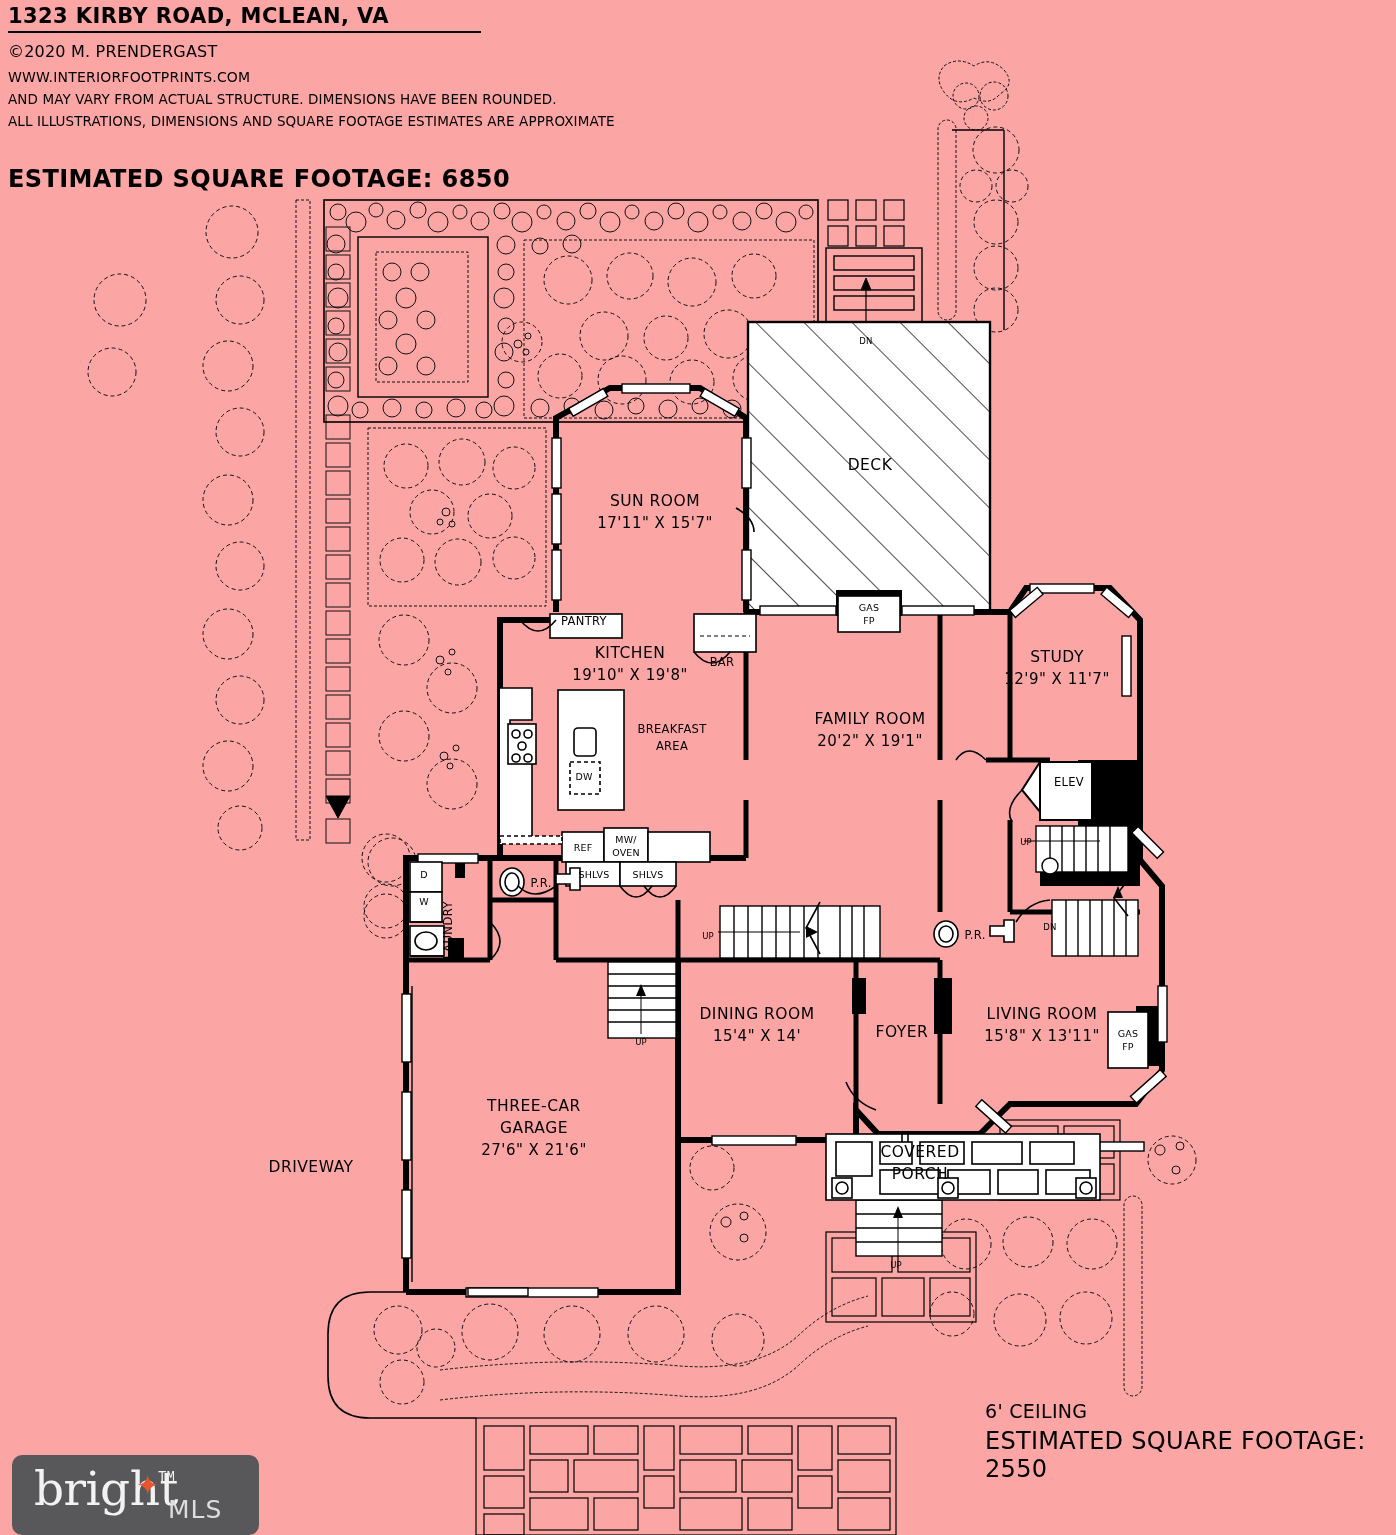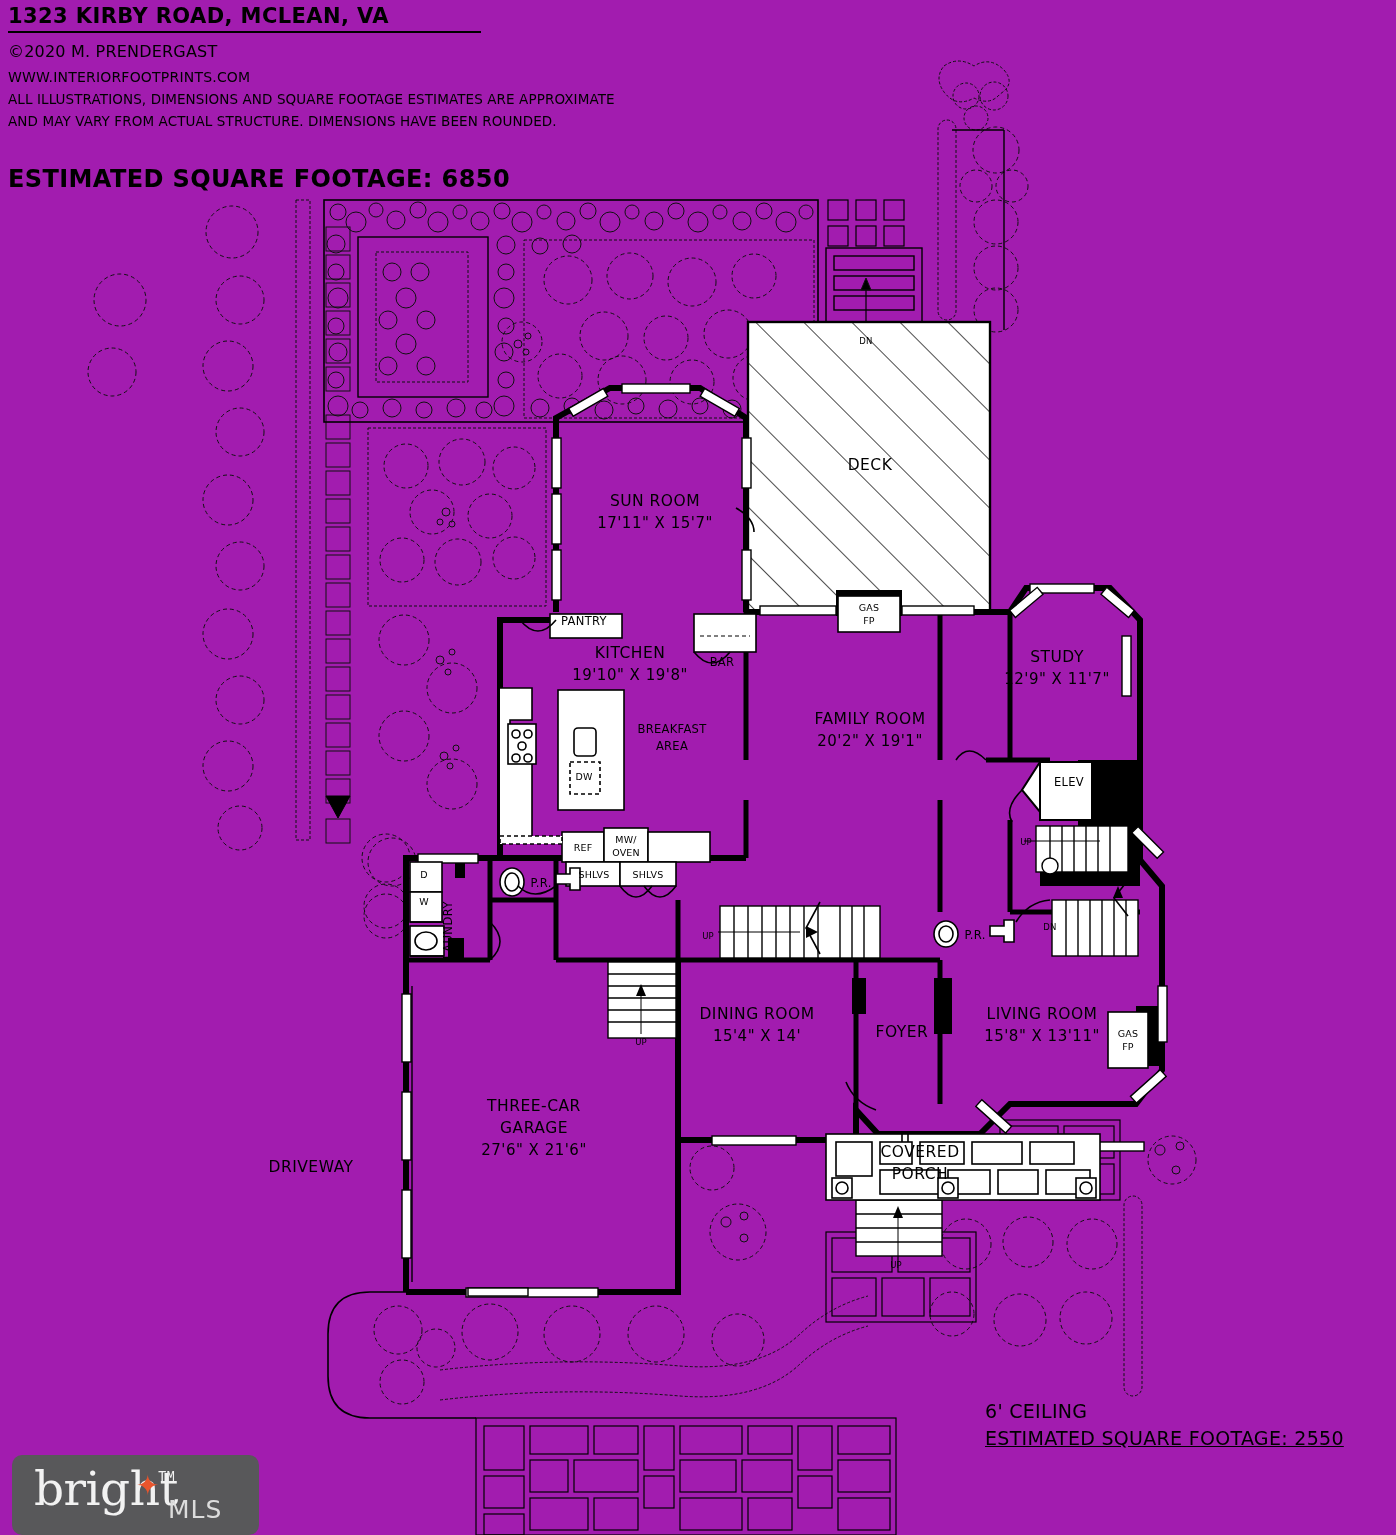--- a/index.html
+++ b/index.html
@@ -6,21 +6,21 @@
   body{
     font-family:"DejaVu Sans","Liberation Sans",sans-serif;
     color:#000;
     -webkit-font-smoothing:antialiased;
   }
   #page{
     position:relative;
     width:1396px;
     height:1535px;
     overflow:hidden;
-    background:#a21caf;
+    background:#fca5a5;
   }
 
   
   #header{position:absolute;left:8px;top:4px;width:700px;}
   #title-line{
     font-size:21px;font-weight:bold;letter-spacing:.4px;
     padding-bottom:3px;border-bottom:2px solid #000;
     display:inline-block;padding-right:92px;
   }
   .hdr-copy{font-size:16px;margin-top:9px;letter-spacing:.2px;}
@@ -28,21 +28,21 @@
   .hdr-disc{font-size:13.5px;margin-top:6px;letter-spacing:.1px;}
   #sqft-total{
     position:absolute;left:8px;top:165px;
     font-size:24px;font-weight:bold;letter-spacing:.4px;
   }
 
   
   #titleblock{position:absolute;left:985px;top:1395px;text-align:left;}
   #tb-level{font-size:31px;font-weight:bold;letter-spacing:.5px;line-height:1.05;}
   #tb-ceiling{font-size:19px;margin-top:5px;letter-spacing:.3px;}
-  #tb-sqft{font-size:19px;margin-top:5px;letter-spacing:.3px;text-decoration:underline;}
+  #tb-sqft{font-size:24px;margin-top:5px;letter-spacing:.3px;}
 
   
   #logo{
     position:absolute;left:12px;top:1455px;
     width:247px;height:80px;background:#58585a;border-radius:10px;
   }
   #logo-inner{position:relative;width:100%;height:100%;}
   #logo-bright{
     position:absolute;left:22px;top:10px;
     font-family:"DejaVu Serif","Liberation Serif",serif;
@@ -79,22 +79,22 @@
 </style>
 </head>
 <body>
 
 <div id="page">
 
   <div id="header">
     <div id="title-line">1323 KIRBY ROAD, MCLEAN, VA</div>
     <div class="hdr-copy">©2020 M. PRENDERGAST</div>
     <div class="hdr-url">WWW.INTERIORFOOTPRINTS.COM</div>
+    <div class="hdr-disc">AND MAY VARY FROM ACTUAL STRUCTURE. DIMENSIONS HAVE BEEN ROUNDED.</div>
     <div class="hdr-disc">ALL ILLUSTRATIONS, DIMENSIONS AND SQUARE FOOTAGE ESTIMATES ARE APPROXIMATE</div>
-    <div class="hdr-disc">AND MAY VARY FROM ACTUAL STRUCTURE. DIMENSIONS HAVE BEEN ROUNDED.</div>
   </div>
   <div id="sqft-total">ESTIMATED SQUARE FOOTAGE: 6850</div>
 
   <div id="plan">
   <svg width="1396" height="1535" viewBox="0 0 1396 1535" xmlns="http://www.w3.org/2000/svg">
     <defs>
       <pattern id="deckhatch" width="34" height="34" patternUnits="userSpaceOnUse" patternTransform="rotate(-45)">
         <line x1="0" y1="0" x2="0" y2="34" stroke="#000" stroke-width="1.4"></line>
       </pattern>
       <clipPath id="deckclip">

